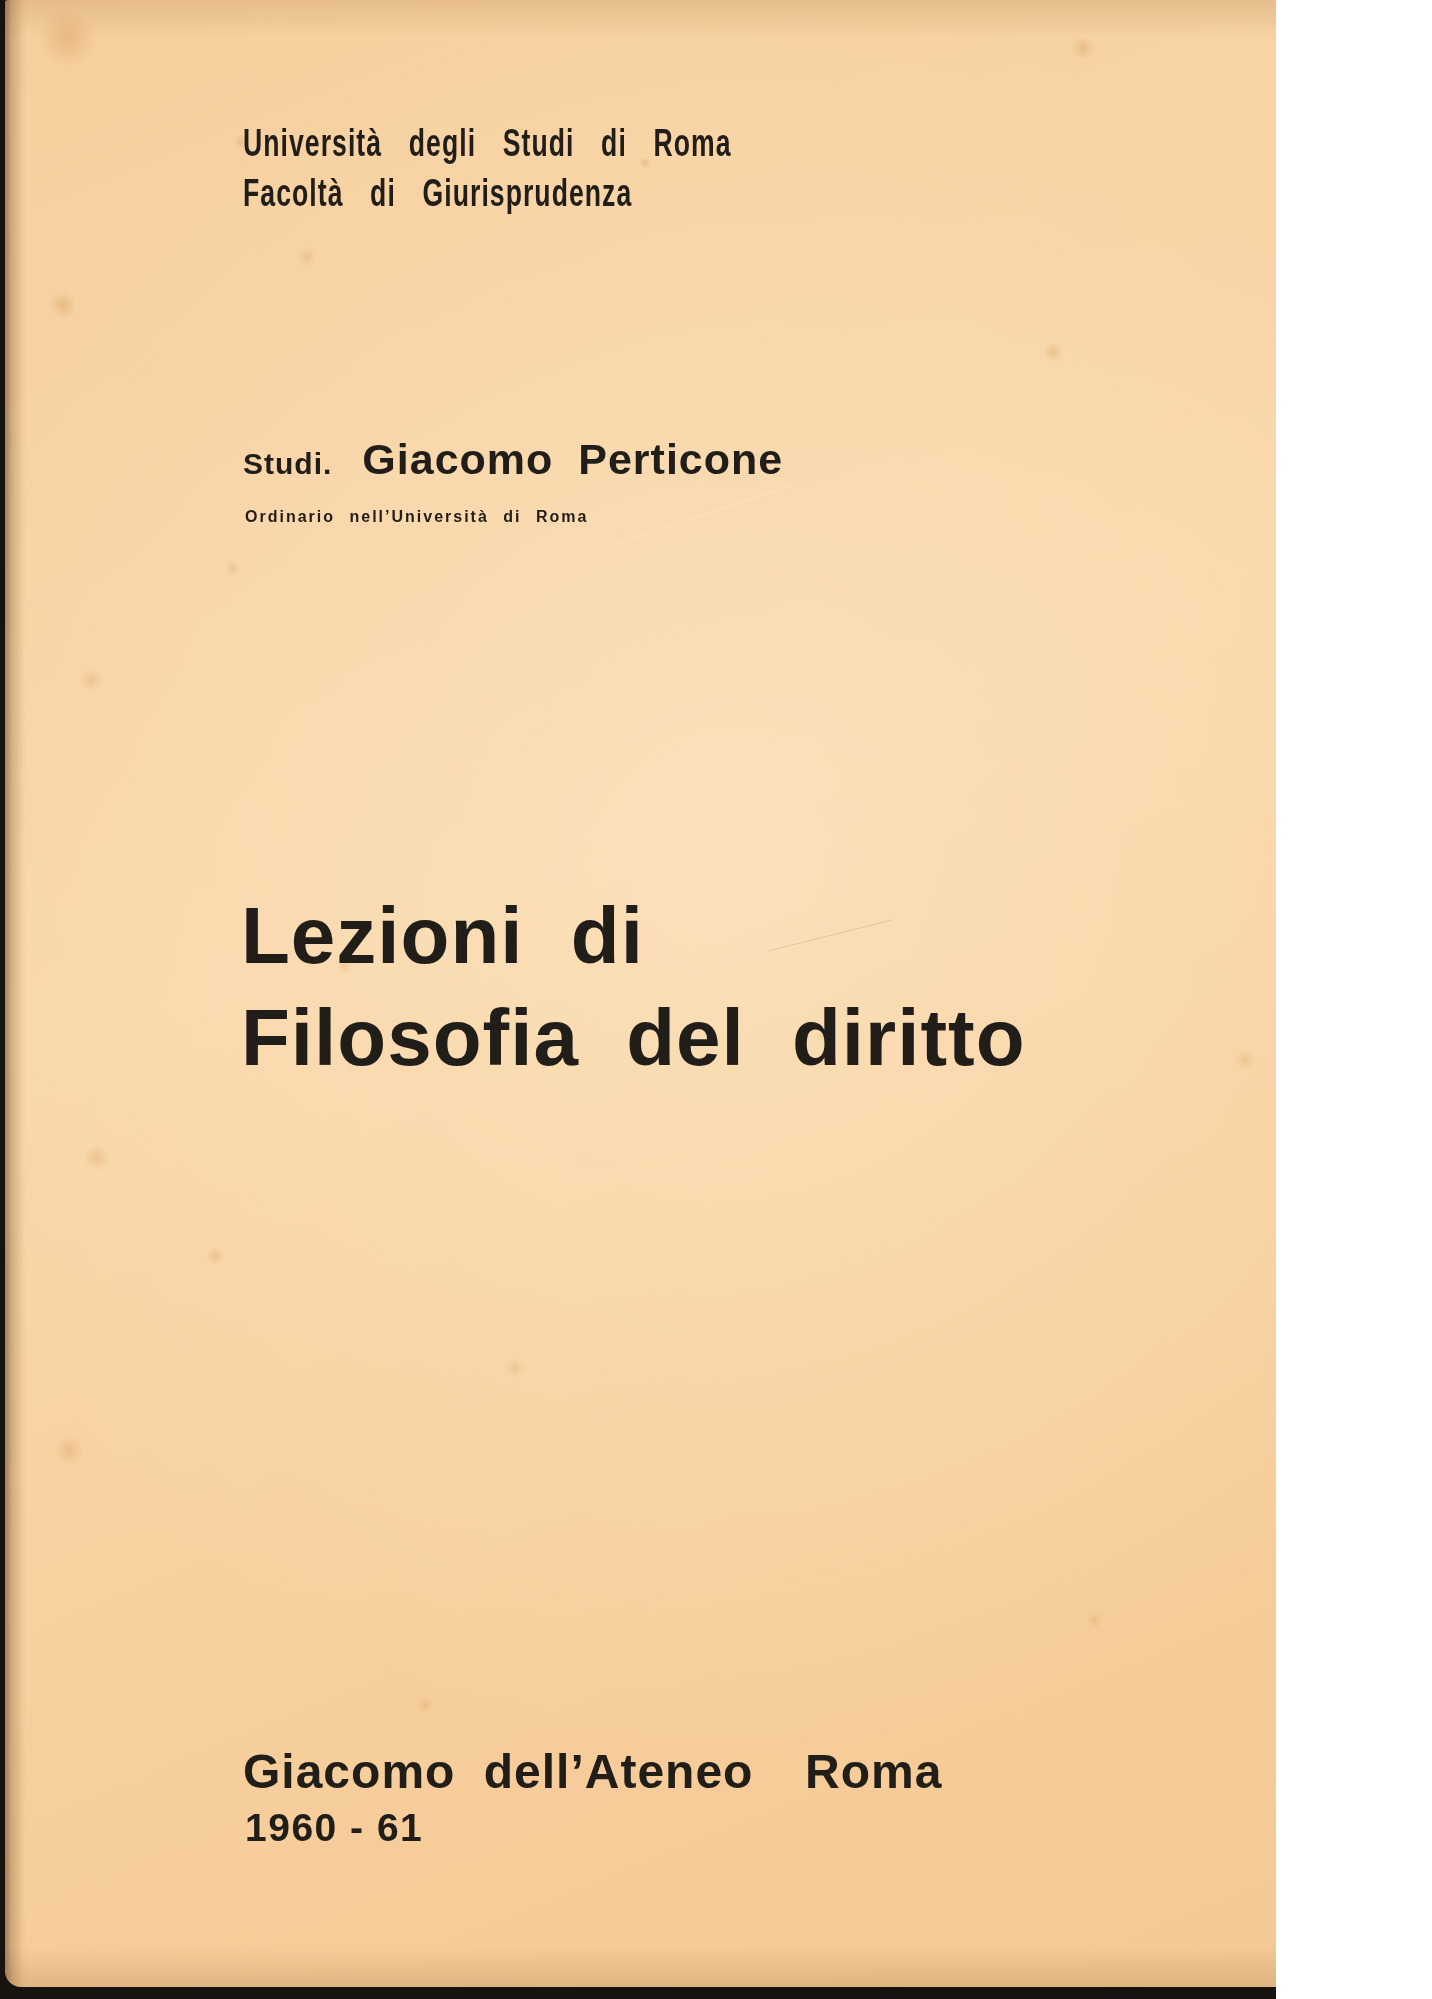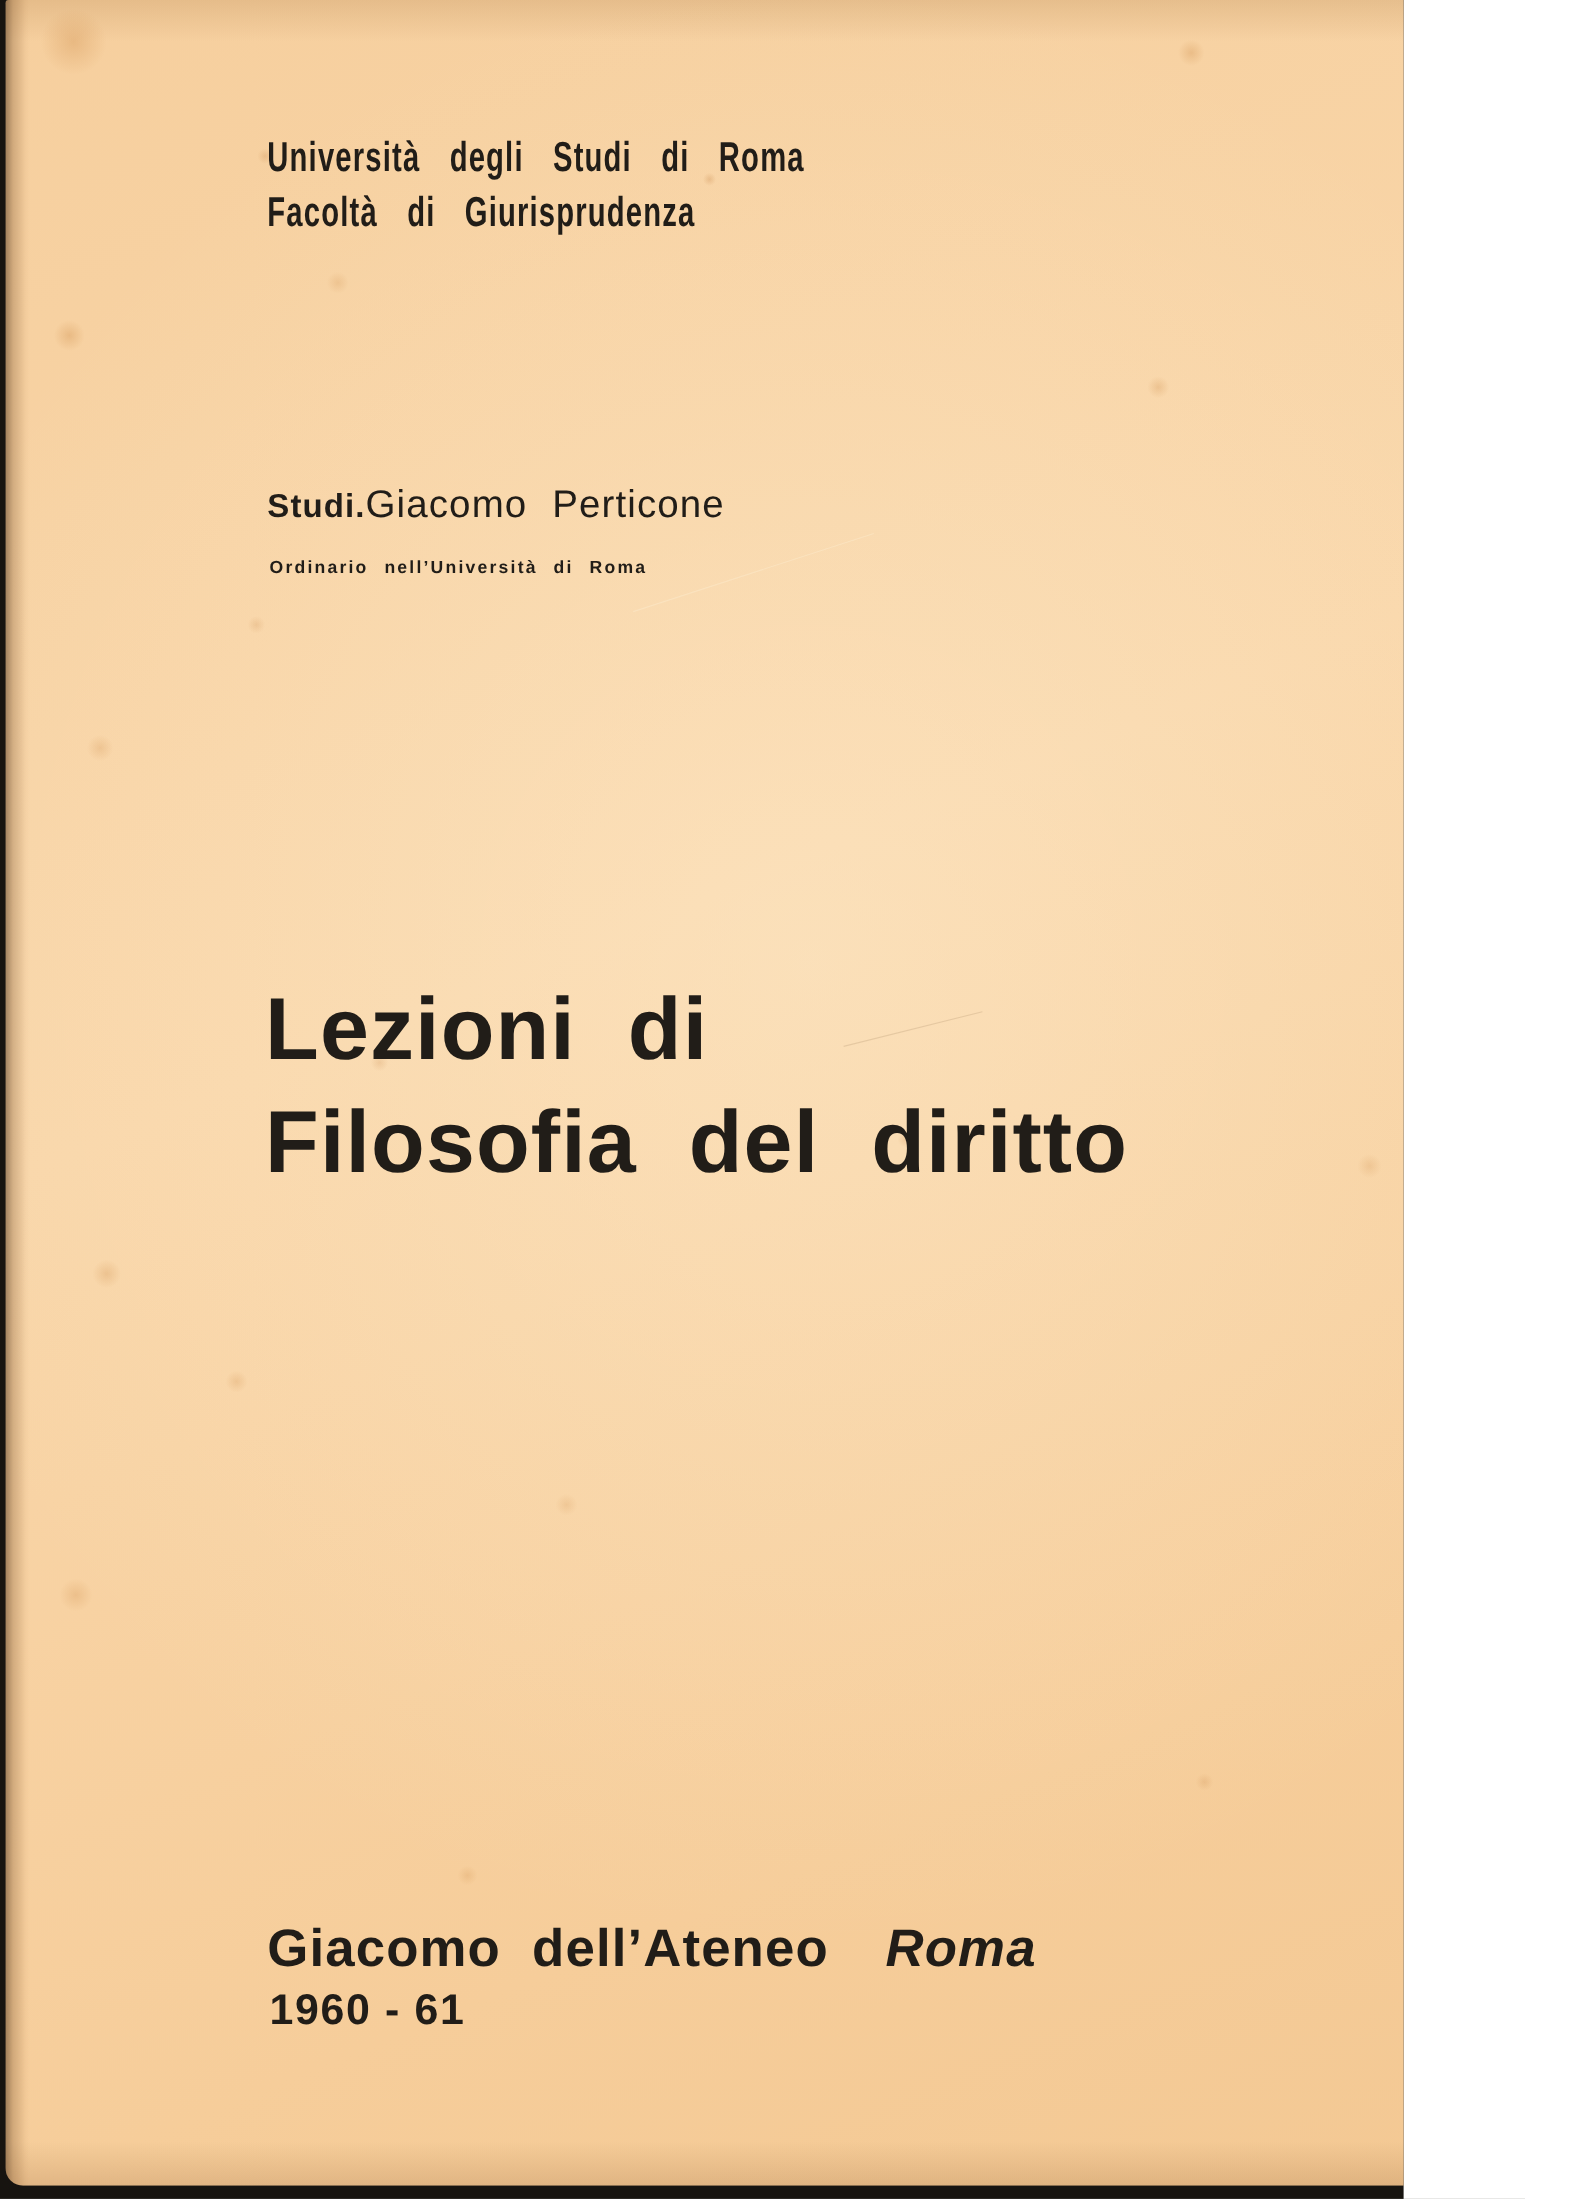--- a/index.html
+++ b/index.html
@@ -65,29 +65,29 @@
     position:absolute; left:760px; top:935px; width:130px; height:1px;
     background:rgba(120,85,50,.30); transform:rotate(-14deg); opacity:.5;
   }
   
   .ink{color:#211d18;}
   .inst{position:absolute; left:238px; top:118px; font-weight:bold; font-size:38px; line-height:50px;}
   .inst .line{transform:scaleX(.70); transform-origin:left top; white-space:nowrap;
               letter-spacing:1.5px; word-spacing:26px;}
   .author{position:absolute; left:238px; top:428px; line-height:62px; white-space:nowrap;}
   .author .prefix{font-weight:bold; font-size:30px; letter-spacing:1px;}
-  .author .name{font-weight:normal; font-size:35px; letter-spacing:1px; word-spacing:12px; }
+  .author .name{font-weight:bold; font-size:43px; letter-spacing:1px; word-spacing:12px; margin-left:30px;}
   .role{position:absolute; left:240px; top:508px; font-weight:bold; font-size:16px;
         letter-spacing:2px; word-spacing:8px; white-space:nowrap;}
   .title{position:absolute; left:236px; top:872px; font-weight:bold; font-size:80px;
          line-height:102px; letter-spacing:1px; word-spacing:24px; white-space:nowrap;margin-top:13px;}
   .imprint{position:absolute; left:238px; top:1742px; font-weight:bold; font-size:48px;
            line-height:60px; white-space:nowrap;}
   .imprint .publisher{letter-spacing:1px; word-spacing:14px;}
-  .imprint .city{position:absolute; left:562px; top:0; letter-spacing:1px;font-style:italic;}
+  .imprint .city{position:absolute; left:562px; top:0; letter-spacing:1px;}
   .year{position:absolute; left:240px; top:1806px; font-weight:bold; font-size:39px;
         letter-spacing:1.5px; white-space:nowrap;}
 </style>
 </head>
 <body>
 
 <div class="page">
   <div class="cover">
 
     <div class="edge-right"></div>

